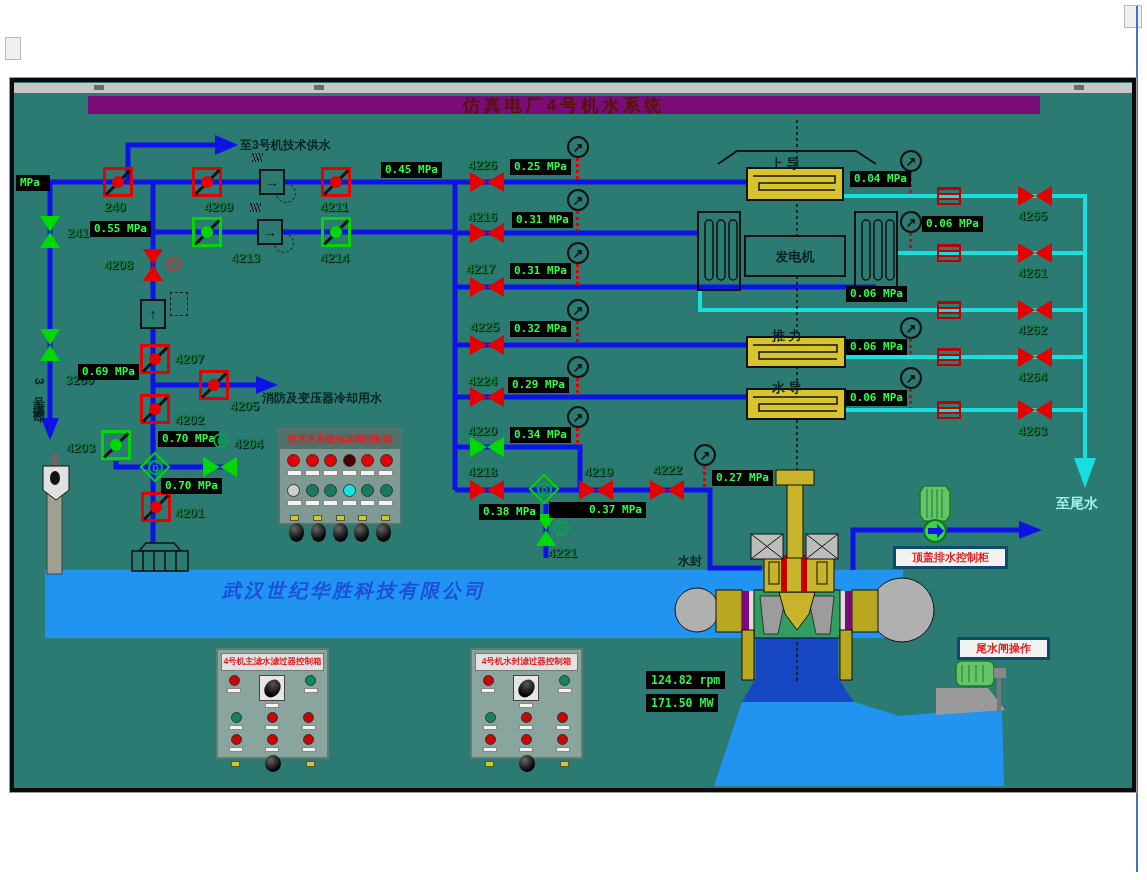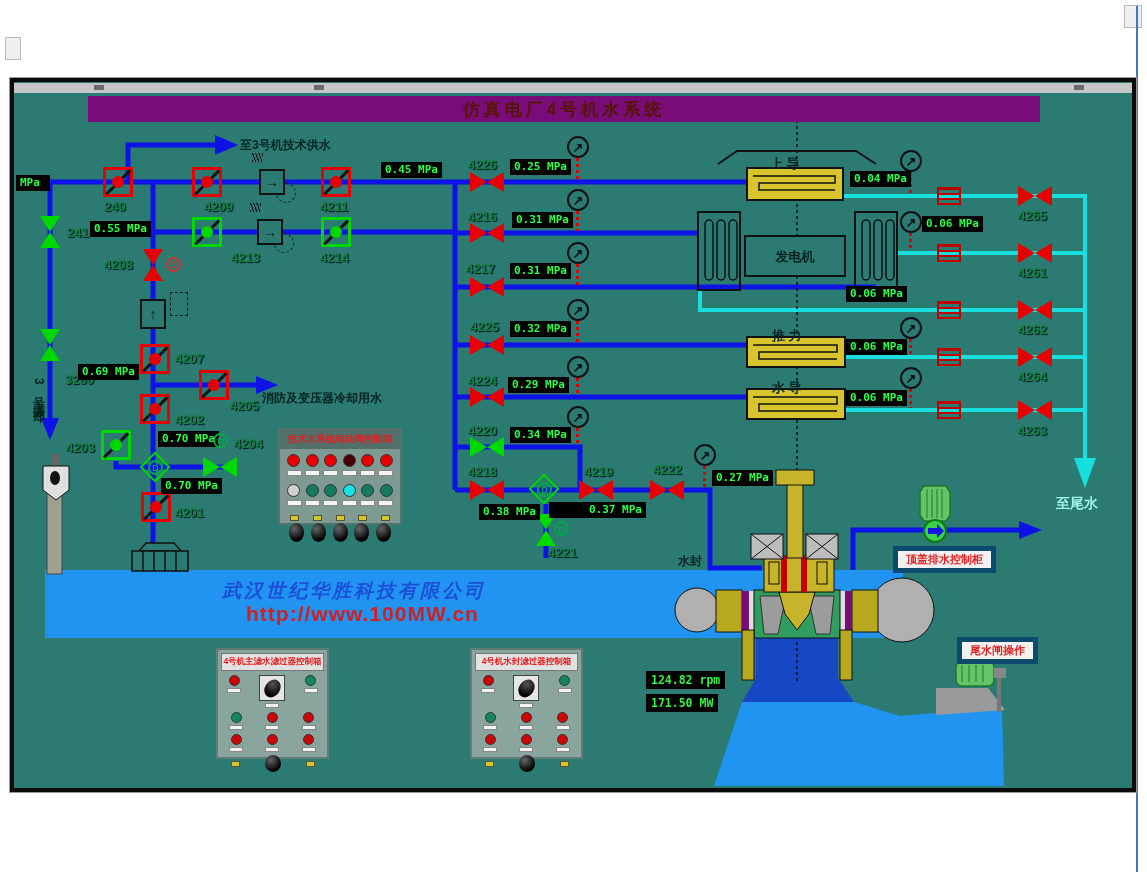--- a/index.html
+++ b/index.html
@@ -4,34 +4,34 @@
 <style>
   html,body{margin:0;padding:0;background:#fff;}
   #page{position:relative;width:1147px;height:880px;background:#ffffff;overflow:hidden;
         font-family:"Liberation Sans",sans-serif;}
   .abs{position:absolute;}
   
   #frame{left:10px;top:78px;width:1126px;height:714px;background:#2b7b72;
          border:4px solid #0b0b0b;box-shadow:0 0 0 1px #9a9a9a;box-sizing:border-box;z-index:0;}
   #titlestrip{left:14px;top:83px;width:1118px;height:10px;background:#c6c6c6;z-index:2;}
   .striptick{position:absolute;top:2px;width:10px;height:5px;background:#6b6b6b;}
-  #banner{left:88px;top:96px;width:952px;height:26px;background:#7a0c7a;z-index:2;
+  #banner{left:88px;top:96px;width:952px;height:18px;background:#7a0c7a;z-index:2;
           display:flex;align-items:center;justify-content:center;}
   #banner span{color:#551503;font-weight:bold;font-size:17px;letter-spacing:4px;}
   
   #piping{left:0;top:0;z-index:1;}
   
   .tag{position:absolute;z-index:3;color:#15803d;font-weight:bold;font-size:13px;
        text-shadow:1px 1px 1px #012;white-space:nowrap;}
   .plabel{position:absolute;z-index:4;background:#000;color:#2cff46;font-weight:bold;
           font-size:11px;font-family:"DejaVu Sans Mono",monospace;padding:2px 4px;
           white-space:nowrap;line-height:12px;}
   .dlabel{position:absolute;z-index:3;color:#072320;font-weight:bold;font-size:12px;white-space:nowrap;}
-  .wlabel{position:absolute;z-index:4;background:#f2f2f2;border:5px solid #0c4a6e;color:#e02020;
-          font-weight:bold;font-size:11px;padding:1px 8px;white-space:nowrap;}
+  .wlabel{position:absolute;z-index:4;background:#f2f2f2;border:3px solid #0c4a6e;color:#e02020;
+          font-weight:bold;font-size:11px;padding:1px 16px;white-space:nowrap;}
   .reading{position:absolute;z-index:4;background:#000;color:#35f045;font-weight:bold;
            font-size:11.5px;font-family:"DejaVu Sans Mono",monospace;padding:2px 5px;white-space:nowrap;}
   .vert{writing-mode:vertical-rl;letter-spacing:3px;}
   
   .vh{position:absolute;z-index:3;width:34px;height:20px;}
   .vh::before{content:"";position:absolute;left:0;top:0;border-top:10px solid transparent;
       border-bottom:10px solid transparent;border-left:17px solid currentColor;}
   .vh::after{content:"";position:absolute;right:0;top:0;border-top:10px solid transparent;
       border-bottom:10px solid transparent;border-right:17px solid currentColor;}
   .vv{position:absolute;z-index:3;width:20px;height:32px;}
@@ -247,21 +247,20 @@
   <div class="dlabel vert" style="left:30px;top:378px;height:100px;">3号主变冷却</div>
   <div class="dlabel" style="left:678px;top:553px;">水封</div>
   <div class="dlabel" style="left:1056px;top:495px;color:#9ff5ec;font-size:14px;">至尾水</div>
   <div class="wlabel" style="left:893px;top:546px;">顶盖排水控制柜</div>
   <div class="wlabel" style="left:957px;top:637px;">尾水闸操作</div>
   <div class="dlabel" style="left:770px;top:155px;font-size:13px;">上 导</div>
   <div class="dlabel" style="left:772px;top:327px;font-size:13px;">推 力</div>
   <div class="dlabel" style="left:772px;top:379px;font-size:13px;">水 导</div>
   <div class="dlabel" style="left:745px;top:248px;width:100px;text-align:center;font-size:13px;">发电机</div>
   <div id="co1" style="left:222px;top:578px;">武汉世纪华胜科技有限公司</div>
-  <div id="co2" style="left:246px;top:602px;">http://www.100MW.cn</div>
   <div class="reading" style="left:646px;top:671px;">124.82 rpm</div>
   <div class="reading" style="left:646px;top:694px;">171.50 MW</div>
 
   <div class="plabel" style="left:381px;top:162px;">0.45 MPa</div>
   <div class="plabel" style="left:90px;top:221px;">0.55 MPa</div>
   <div class="plabel" style="left:78px;top:364px;">0.69 MPa</div>
   <div class="plabel" style="left:158px;top:431px;">0.70 MPa</div>
   <div class="plabel" style="left:161px;top:478px;">0.70 MPa</div>
   <div class="plabel" style="left:510px;top:159px;">0.25 MPa</div>
   <div class="plabel" style="left:512px;top:212px;">0.31 MPa</div>

